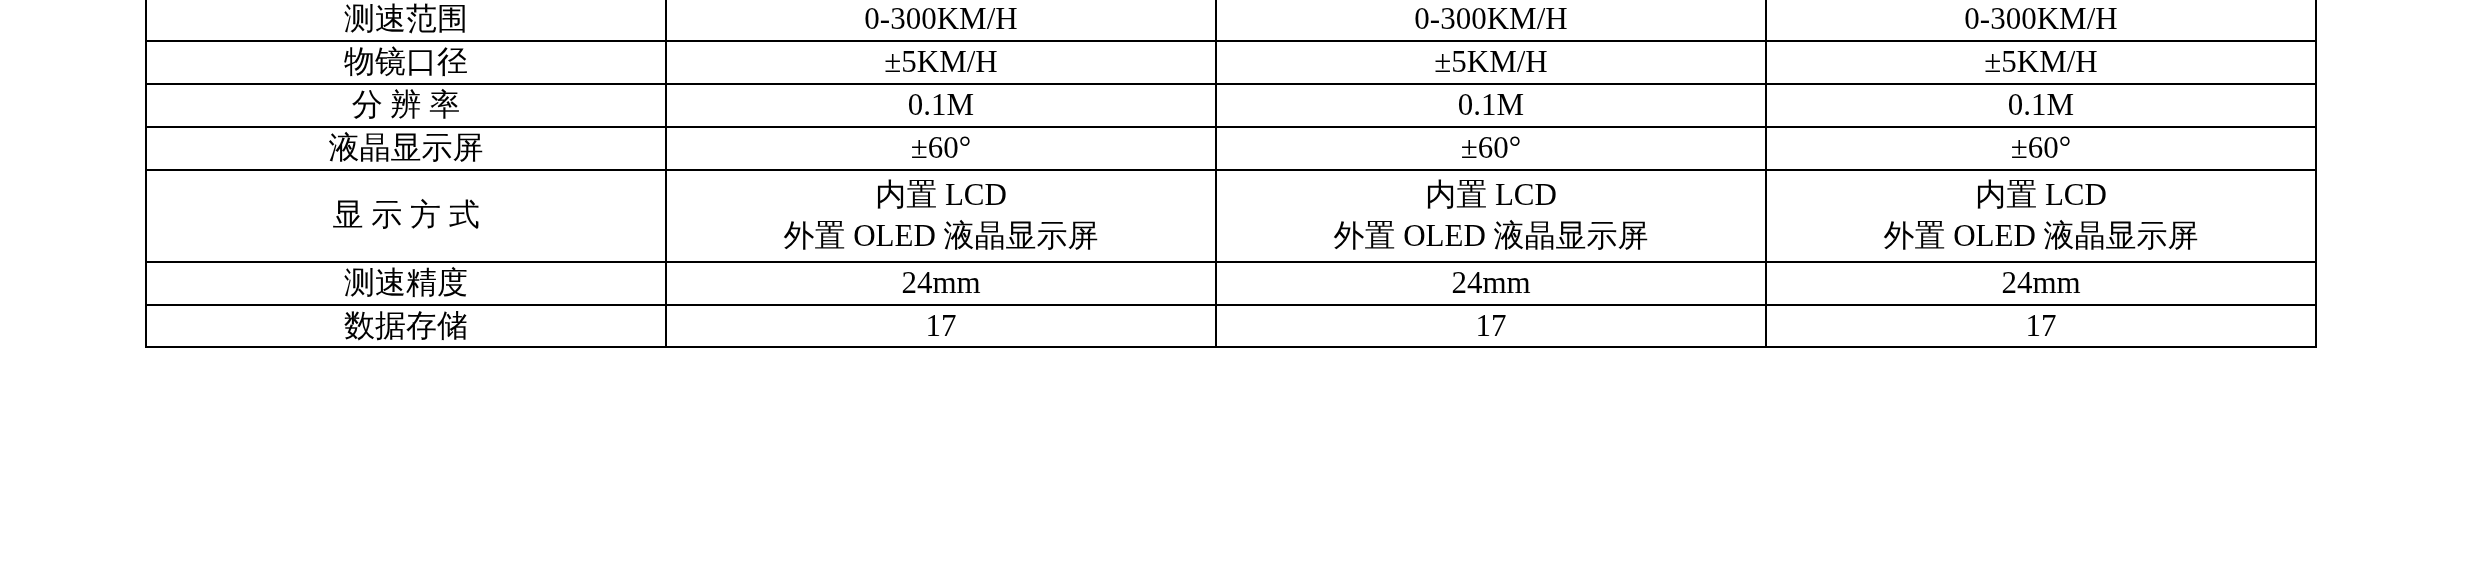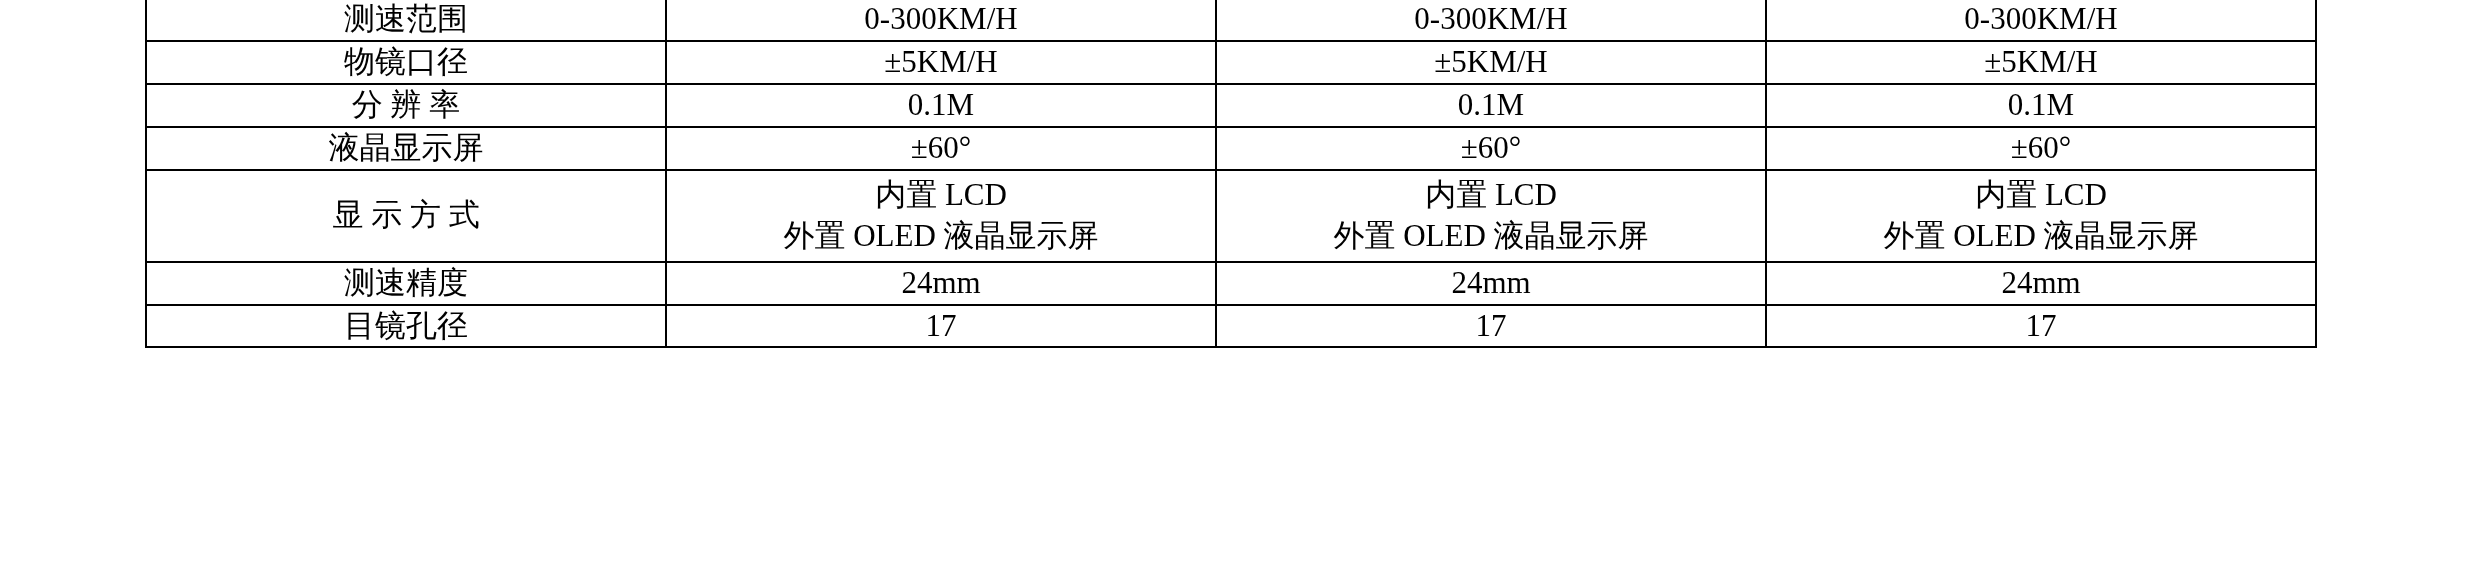--- a/index.html
+++ b/index.html
@@ -114,20 +114,20 @@
           <span>外置 OLED 液晶显示屏</span>
         </td>
       </tr>
       <tr class="r-normal">
         <td class="label cjk">测速精度</td>
         <td>24mm</td>
         <td>24mm</td>
         <td>24mm</td>
       </tr>
       <tr class="clipped">
-        <td class="label cjk">目镜孔径</td>
+        <td class="label cjk">数据存储</td>
         <td>17</td>
         <td>17</td>
         <td>17</td>
       </tr>
     </tbody>
   </table>
 </div>
 
 </body></html>

